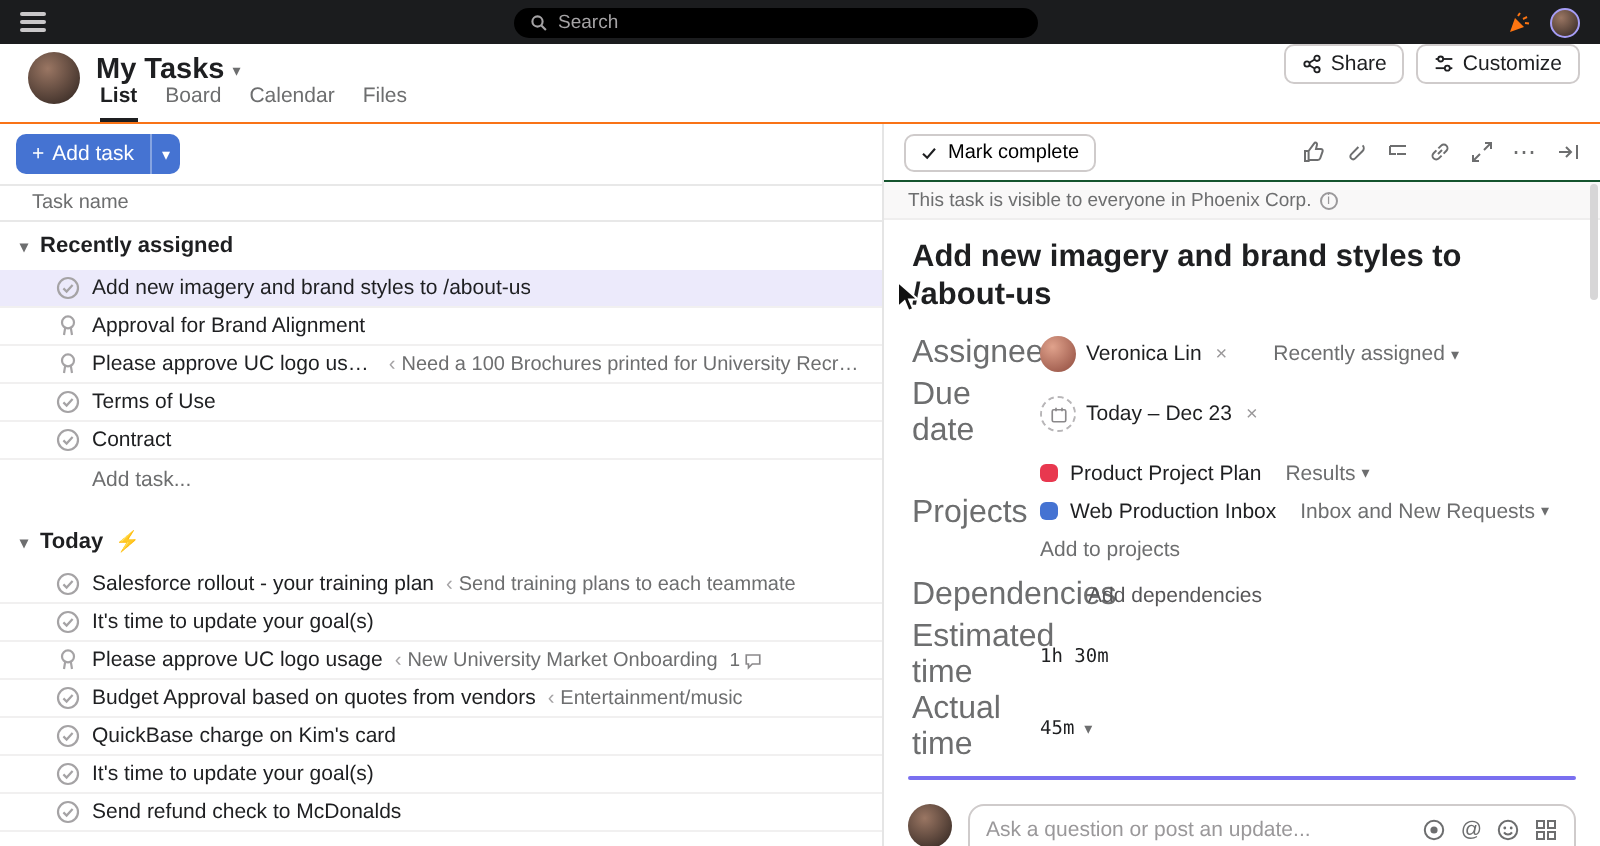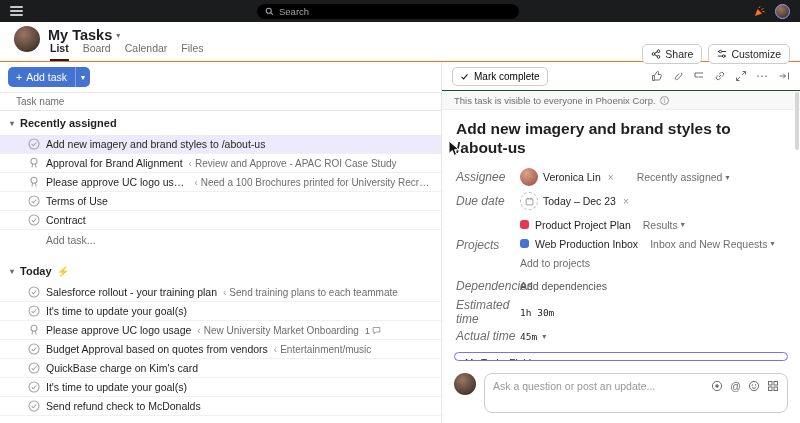--- a/index.html
+++ b/index.html
@@ -17,21 +17,21 @@
   
   .header { height:40px; position:relative; border-bottom:1px solid #f97316; flex-shrink:0; background:#fff; }
   .avatar-lg { width:26px; height:26px; border-radius:50%; background:radial-gradient(circle at 38% 32%, #9a7663, #2b211d); position:absolute; left:14px; top:4px; cursor:pointer; }
   .title-row { position:absolute; left:48px; top:5px; display:flex; align-items:center; gap:4px; cursor:pointer; }
   .page-title { font-size:14.5px; font-weight:bold; }
   .caret { font-size:8px; color:#6d6e6f; }
   .caret::after { content:"▾"; }
   .tabs { position:absolute; left:50px; bottom:0; display:flex; gap:14px; }
   .tab { font-size:10.5px; color:#6d6e6f; padding-bottom:5px; cursor:pointer; }
   .tab.active { color:#1e1f21; font-weight:bold; border-bottom:2px solid #1e1f21; }
-  .header-buttons { position:absolute; right:10px; top:22px; display:flex; gap:6px; }
+  .header-buttons { position:absolute; right:10px; top:0; display:flex; gap:6px; }
   .hbtn { display:flex; align-items:center; gap:4px; border:1px solid #cfcbcb; border-radius:5px; height:20px; padding:0 8px; font-size:10.5px; background:#fff; cursor:pointer; color:#1e1f21; }
 
   
   .main { flex:1; display:flex; min-height:0; }
   .left { flex:1; min-width:0; border-right:1px solid #e5e5e5; display:flex; flex-direction:column; overflow:hidden; }
   .right { width:358px; display:flex; flex-direction:column; position:relative; overflow:hidden; }
 
   
   .addbar { padding:5px 8px; border-bottom:1px solid #e8e8e8; }
   .add-btn { display:inline-flex; align-items:stretch; background:#4573d2; color:#fff; border-radius:5px; font-size:10.5px; height:20px; overflow:hidden; cursor:pointer; }
@@ -59,21 +59,21 @@
   .tool-icon { cursor:pointer; display:flex; align-items:center; }
   .ellipsis { font-size:12px; color:#6d6e6f; letter-spacing:1px; line-height:10px; }
   .banner { background:#f9f8f8; color:#6d6e6f; font-size:9.5px; height:20px; display:flex; align-items:center; gap:4px; padding-left:12px; border-top:1px solid #14532d; border-bottom:1px solid #efeeee; flex-shrink:0; }
   .info-icon { width:9px; height:9px; border:1px solid #9a989a; border-radius:50%; color:#9a989a; font-size:7px; display:inline-flex; align-items:center; justify-content:center; }
   .info-icon::before { content:"i"; }
   .detail-body { flex:1; overflow:hidden; display:flex; flex-direction:column; }
   .detail-title { font-size:15.5px; font-weight:bold; padding:10px 14px 8px; line-height:1.2; }
   .fields { padding:0 14px; }
   .frow { display:flex; align-items:center; min-height:24px; }
   .frow.top { align-items:center; }
-  .flabel { width:64px; flex-shrink:0; color:#6d6e6f; font-size:12px; padding-top:0;font-style:italic; }
+  .flabel { width:64px; flex-shrink:0; color:#6d6e6f; font-size:16px; padding-top:0; }
   .frow.top .flabel { padding-top:3px; }
   .fvalue { display:flex; align-items:center; gap:5px; font-size:10.5px; flex:1; min-width:0; }
   .avatar-xs { width:18px; height:18px; border-radius:50%; background:radial-gradient(circle at 35% 30%, #e0a28c, #8e4a3d); flex-shrink:0; cursor:pointer; }
   .x-icon { color:#9a989a; font-size:10px; cursor:pointer; padding:0 2px; }
   .x-icon::before { content:"×"; }
   .group-select { margin-left:16px; color:#6d6e6f; display:flex; align-items:center; gap:3px; cursor:pointer; }
   .due-icon { width:18px; height:18px; border:1px dashed #b8b6b8; border-radius:50%; display:flex; align-items:center; justify-content:center; flex-shrink:0; cursor:pointer; }
   .proj-col { display:flex; flex-direction:column; gap:2px; padding:3px 0; }
   .proj-row { display:flex; align-items:center; gap:6px; min-height:17px; cursor:pointer; }
   .proj-dot { width:9px; height:9px; border-radius:3px; flex-shrink:0; }
@@ -198,24 +198,20 @@
       </div>
 
       <div class="task-row">
         <span class="tool-icon">
             <svg class="ic" width="12" height="12" viewBox="0 0 12 12">
               <circle cx="6" cy="4.2" r="3" fill="none" stroke="#a5a3a5" stroke-width="1.1"></circle>
               <path d="M4.6 6.8 L4 10.5 M7.4 6.8 L8 10.5" stroke="#a5a3a5" stroke-width="1.1" fill="none"></path>
             </svg>
           </span>
         <span class="task-title">Approval for Brand Alignment</span>
-        <span class="meta">
-            <span class="meta-arrow"></span>
-            <span class="meta-text">Review and Approve - APAC ROI Case Study</span>
-          </span>
       </div>
 
       <div class="task-row">
         <span class="tool-icon">
             <svg class="ic" width="12" height="12" viewBox="0 0 12 12">
               <circle cx="6" cy="4.2" r="3" fill="none" stroke="#a5a3a5" stroke-width="1.1"></circle>
               <path d="M4.6 6.8 L4 10.5 M7.4 6.8 L8 10.5" stroke="#a5a3a5" stroke-width="1.1" fill="none"></path>
             </svg>
           </span>
         <span class="task-title">Please approve UC logo usage</span>
@@ -455,21 +451,21 @@
                   </span>
               </span>
               <span class="proj-row muted-link">Add to projects</span>
             </span>
           </span>
         </div>
 
         <div class="frow">
           <span class="flabel">Dependencies</span>
           <span class="fvalue">
-              <span style="color:#565557;">Add dependencies</span>
+              <span style="color:#565557;padding-left:24px;">Add dependencies</span>
             </span>
         </div>
 
         <div class="frow" style="min-height:20px;">
           <span class="flabel">Estimated time</span>
           <span class="fvalue">
               <span class="mono">1h 30m</span>
             </span>
         </div>
 

